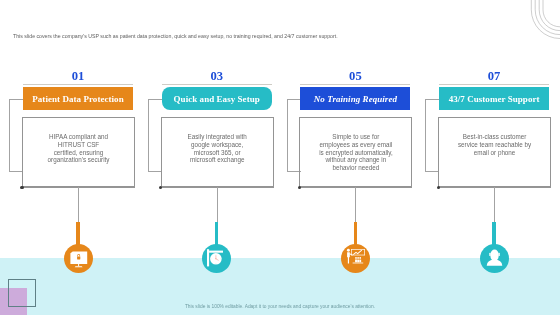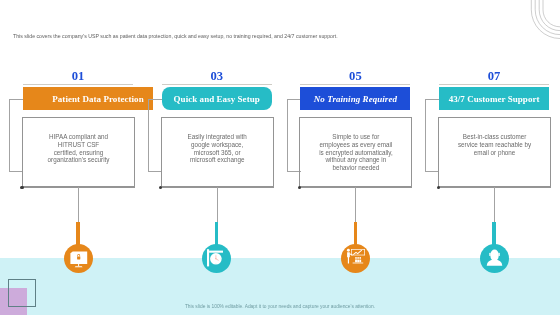--- a/index.html
+++ b/index.html
@@ -71,21 +71,21 @@
   <div class="band"></div>
   <div class="purpsq"></div>
   <div class="outsq"></div>
   <div class="footer">This slide is 100% editable. Adapt it to your needs and capture your audience's attention.</div>
 
   <div id="cards">
   <div class="card-group">
     <div class="bracket" style="left:9.2px;top:98.5px;width:14.2px;height:73px;"></div>
     <div class="num" style="left:23px;">01</div>
     <div class="topline" style="left:23px;"></div>
-    <div class="hdr" style="left:23px;background:#e6871a;padding-left:20px;">Patient Data Protection</div>
+    <div class="hdr" style="left:23px;background:#e6871a;">Patient Data Protection</div>
     <div class="bodybox" style="left:22px;">
       <div class="bodytxt">
         <div>HIPAA compliant and</div>
             <div>HITRUST CSF</div>
             <div>certified, ensuring</div>
             <div>organization's security</div>
       </div>
     </div>
     <div class="baseline" style="left:22px;top:186.7px;width:113px;"></div>
     <div class="dot" style="left:20.4px;top:185.5px;"></div>

